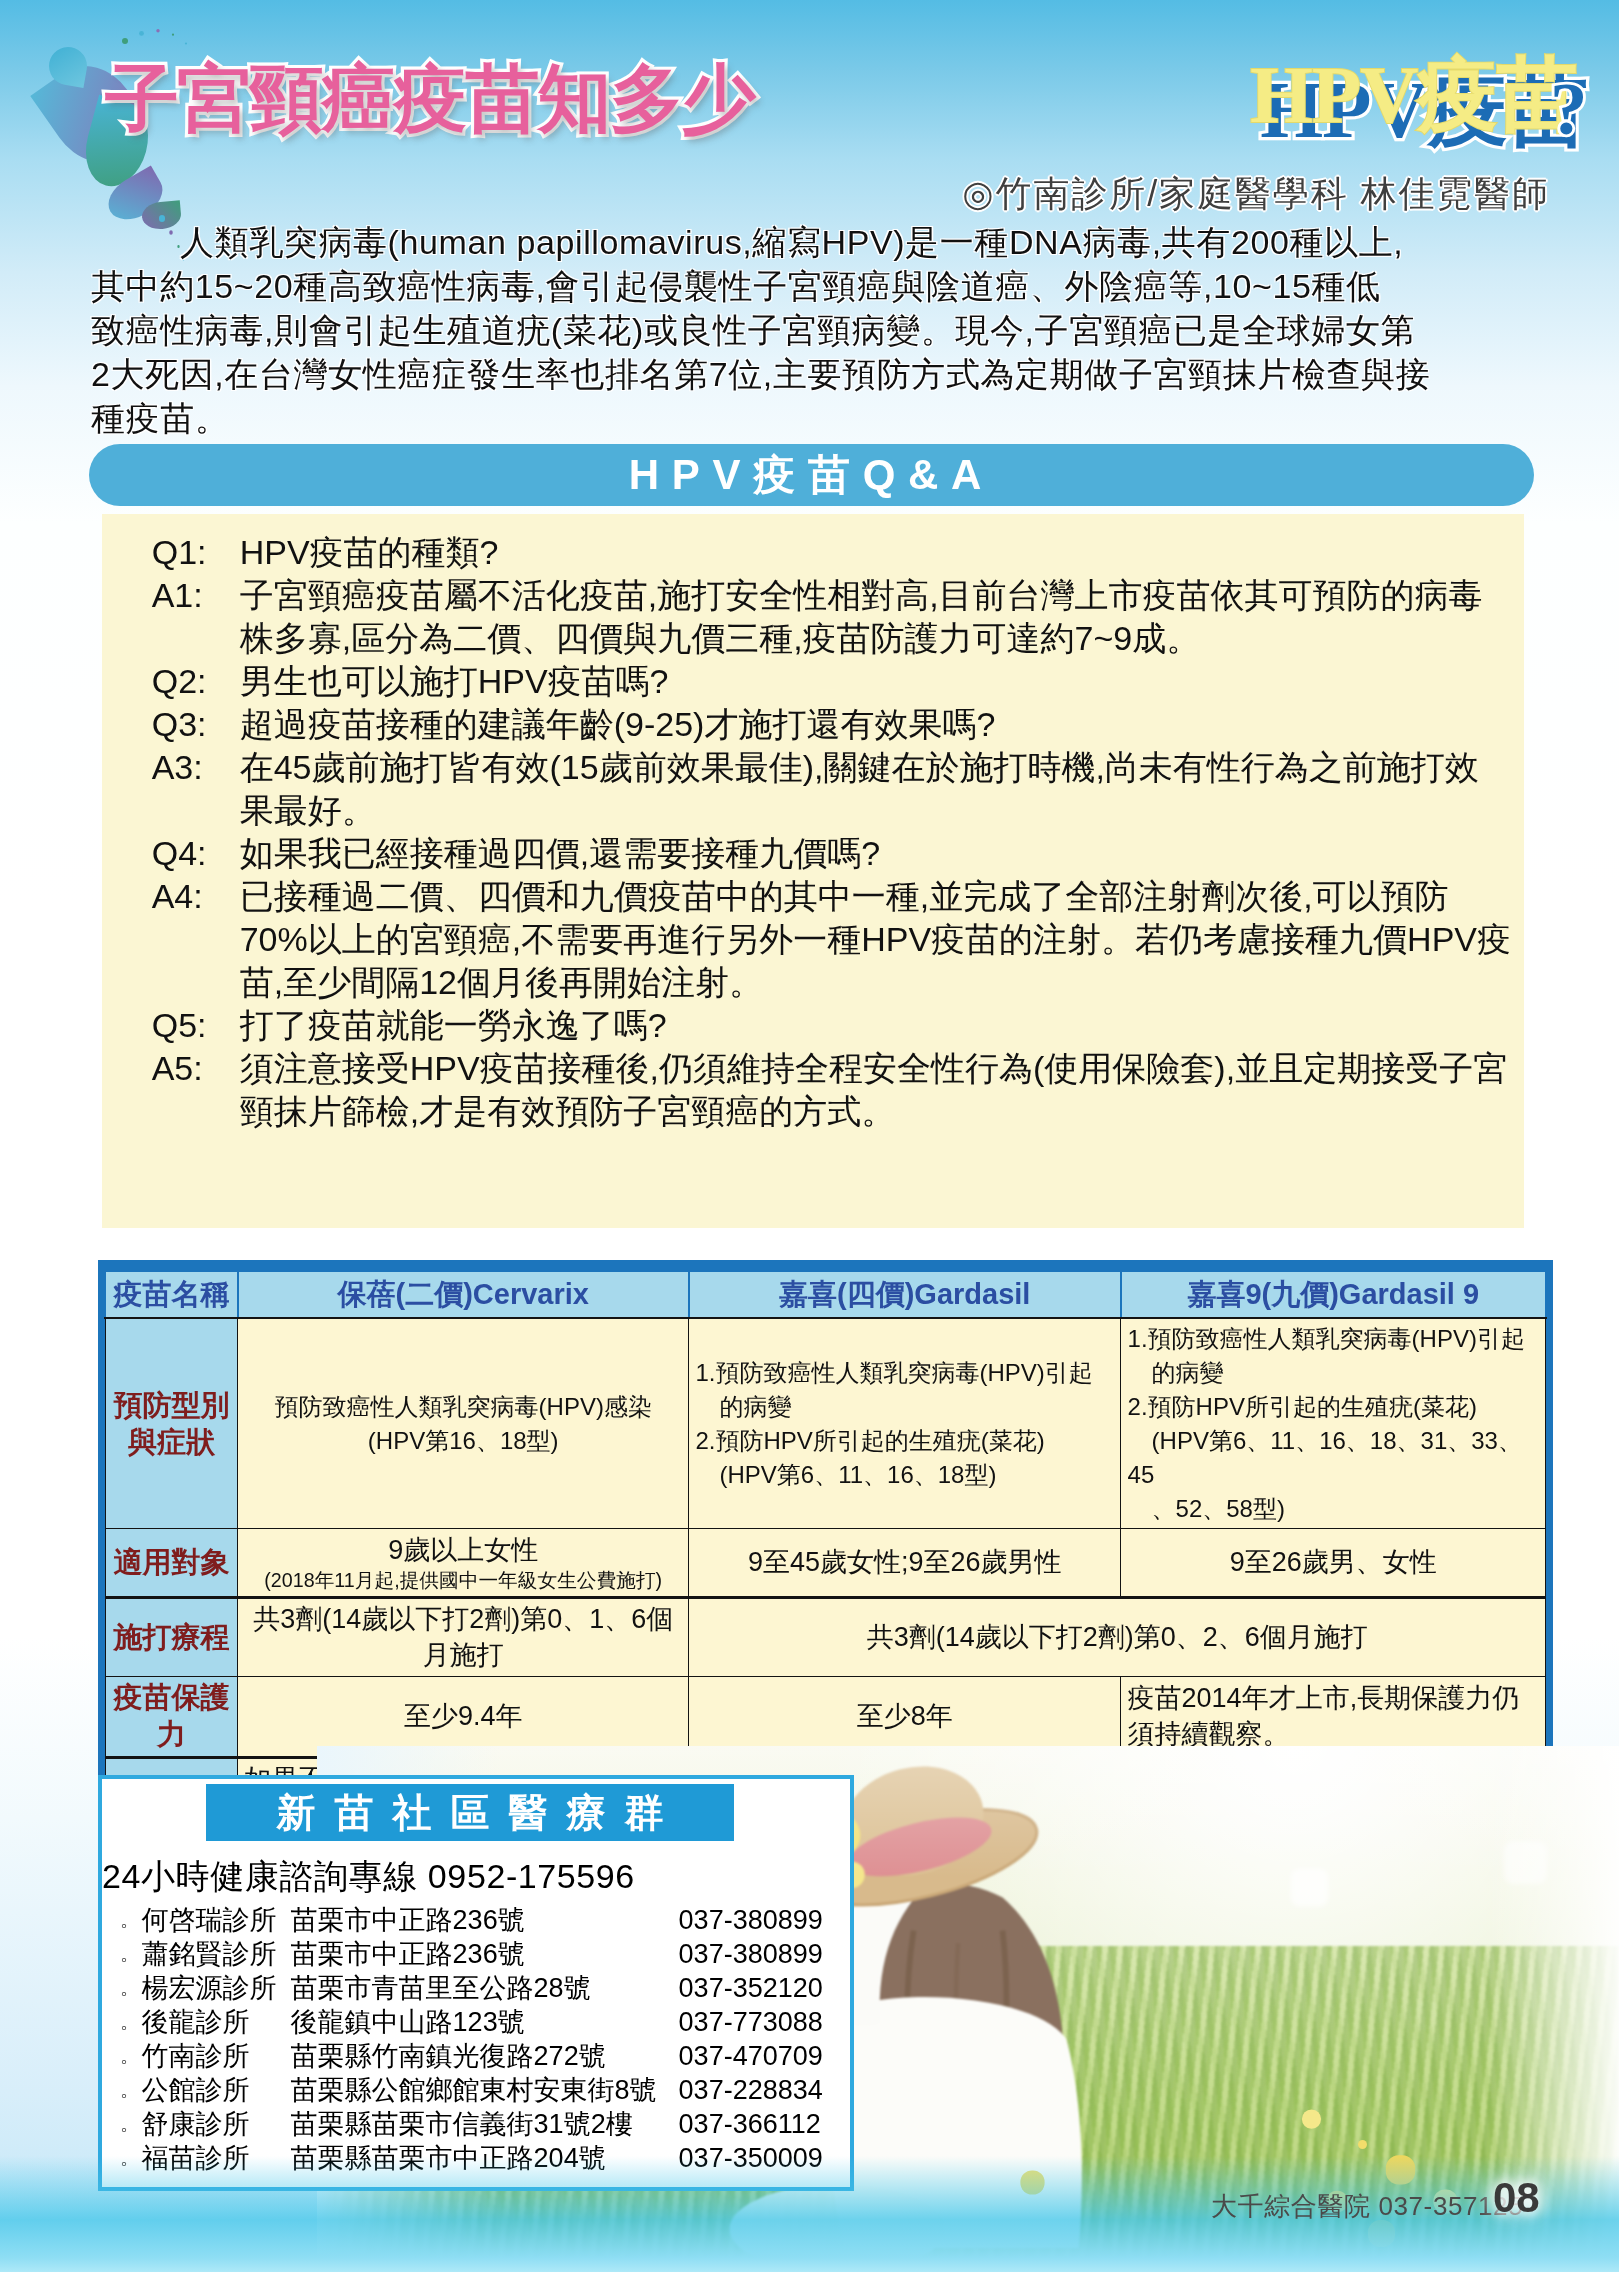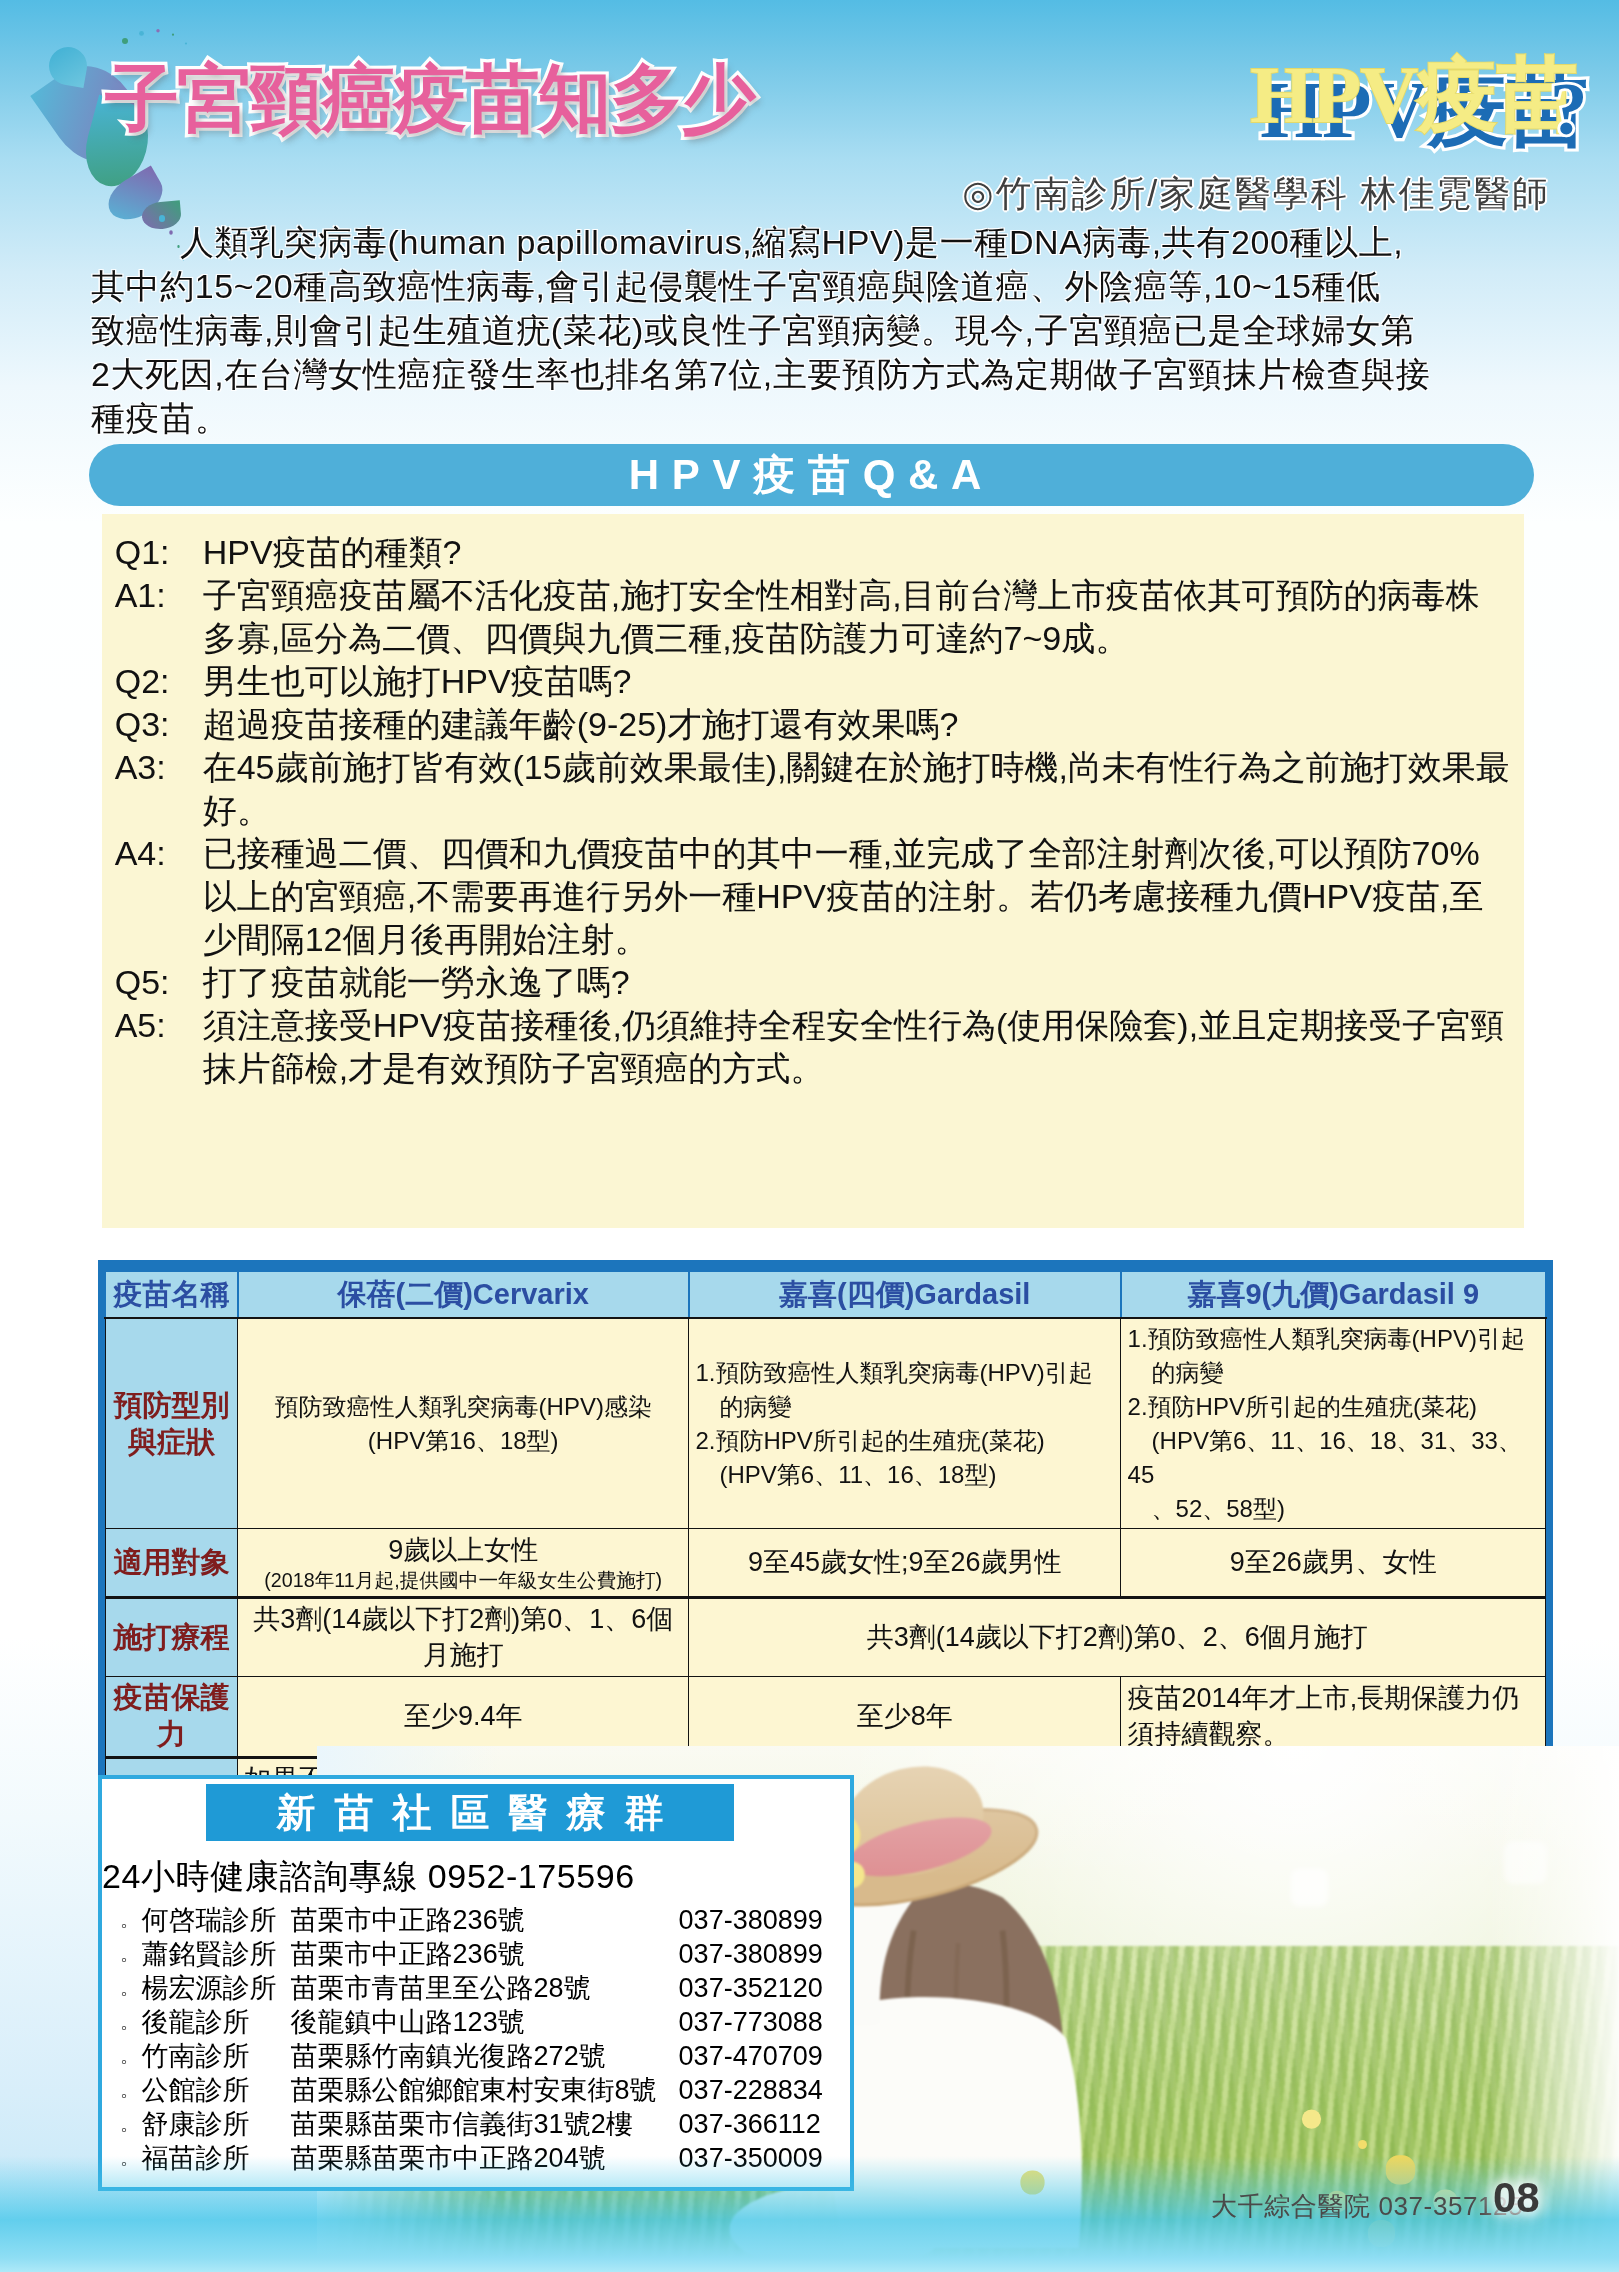--- a/index.html
+++ b/index.html
@@ -50,21 +50,21 @@
   .intro .ln{white-space:nowrap;}
   .intro .ln.first{text-indent:89px;}
   
   .qa-banner{
     position:absolute;left:89px;top:444px;width:1445px;height:62px;border-radius:32px;
     background:#4fafd9;color:#ffffff;text-align:center;line-height:62px;
     font-size:42px;font-weight:bold;letter-spacing:12.7px;
   }
   .qa-box{position:absolute;left:102px;top:514px;width:1422px;height:714px;background:#fbf6d3;
     padding:16.5px 12.7px 0 12.7px;box-sizing:border-box;}
-  .qa-item{font-size:34px;line-height:43px;color:#111;padding-left:88px;text-indent:-88px;letter-spacing:0;}
+  .qa-item{font-size:34px;line-height:43px;color:#111;padding-left:88px;text-indent:-88px;letter-spacing:0;margin-left:37px;}
   .qa-item .qa-label{display:inline-block;width:88px;text-indent:0;}
   
   .vtable-wrap{position:absolute;left:98px;top:1260px;width:1455px;background:#1c75bc;
     padding:10.2px 6.3px 6.3px 6.3px;box-sizing:border-box;}
   table.vtable{width:100%;border-collapse:collapse;table-layout:fixed;}
   table.vtable col.c0{width:9.2%;}table.vtable col.c1{width:31.3%;}
   table.vtable col.c2{width:30%;}table.vtable col.c3{width:29.5%;}
   table.vtable td{border:1.9px solid #131313;vertical-align:middle;padding:2.5px 6.3px;box-sizing:border-box;}
   tr.hrow td{background:#a7d9ec;color:#2b4ea2;font-weight:bold;font-size:29px;text-align:center;
     border:2.5px solid #1c75bc;border-bottom:2.5px solid #131313;height:42px;}
@@ -161,20 +161,21 @@
   </div>
 
   <div class="qa-banner">HPV疫苗Q&amp;A</div>
 
   <div class="qa-box">
     <div class="qa-item"><span class="qa-label">Q1:</span><span>HPV疫苗的種類?</span></div>
     <div class="qa-item"><span class="qa-label">A1:</span><span>子宮頸癌疫苗屬不活化疫苗,施打安全性相對高,目前台灣上市疫苗依其可預防的病毒株多寡,區分為二價、四價與九價三種,疫苗防護力可達約7~9成。</span></div>
     <div class="qa-item"><span class="qa-label">Q2:</span><span>男生也可以施打HPV疫苗嗎?</span></div>
     <div class="qa-item"><span class="qa-label">Q3:</span><span>超過疫苗接種的建議年齡(9-25)才施打還有效果嗎?</span></div>
     <div class="qa-item"><span class="qa-label">A3:</span><span>在45歲前施打皆有效(15歲前效果最佳),關鍵在於施打時機,尚未有性行為之前施打效果最好。</span></div>
+    <div class="qa-item"><span class="qa-label">Q4:</span><span>如果我已經接種過四價,還需要接種九價嗎?</span></div>
     <div class="qa-item"><span class="qa-label">A4:</span><span>已接種過二價、四價和九價疫苗中的其中一種,並完成了全部注射劑次後,可以預防70%以上的宮頸癌,不需要再進行另外一種HPV疫苗的注射。若仍考慮接種九價HPV疫苗,至少間隔12個月後再開始注射。</span></div>
     <div class="qa-item"><span class="qa-label">Q5:</span><span>打了疫苗就能一勞永逸了嗎?</span></div>
     <div class="qa-item"><span class="qa-label">A5:</span><span>須注意接受HPV疫苗接種後,仍須維持全程安全性行為(使用保險套),並且定期接受子宮頸抹片篩檢,才是有效預防子宮頸癌的方式。</span></div>
   </div>
 
   <div class="vtable-wrap">
     <table class="vtable">
       <colgroup>
           <col class="c0">
           <col class="c1">

